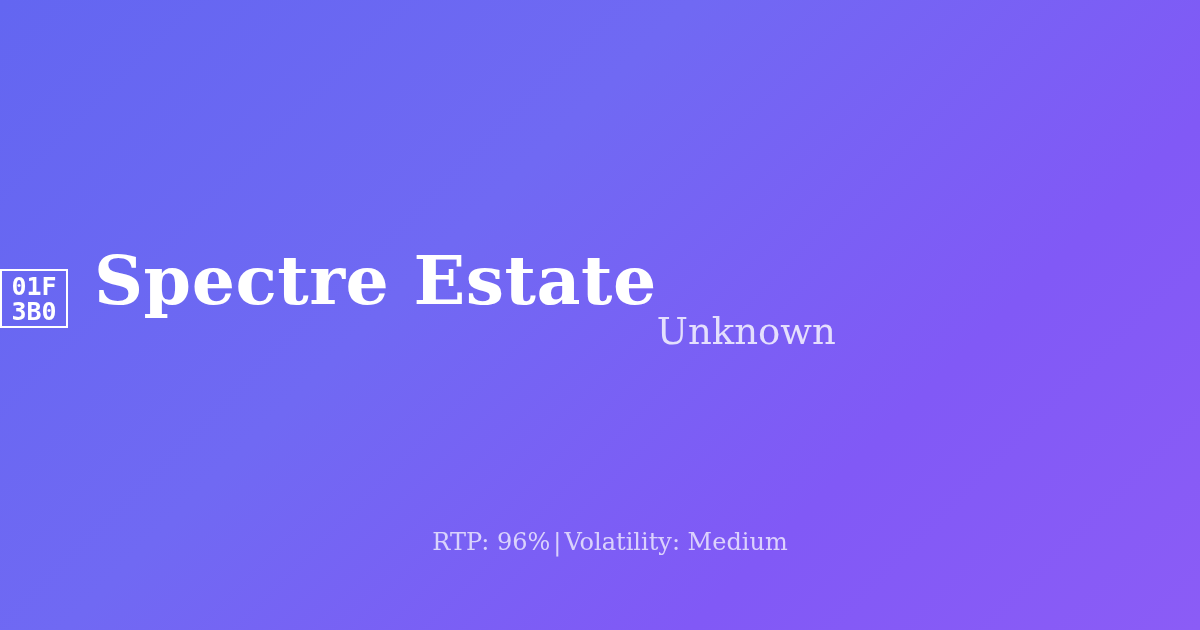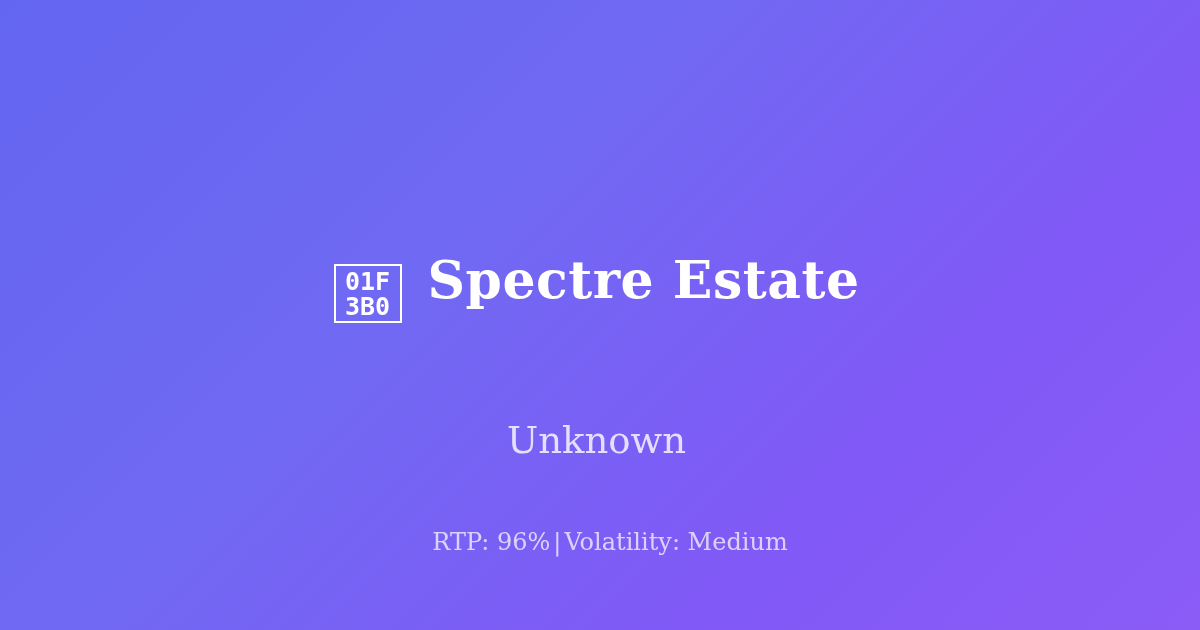--- a/index.html
+++ b/index.html
@@ -27,21 +27,21 @@
     overflow: hidden;
   }
 
   
   .hero {
     position: absolute;
     left: 0;
     right: 7px;
     top: 232px;
     display: flex;
-    flex-direction: column;
+    flex-direction: row;
     align-items: center;
   }
 
   .title-row {
     display: flex;
     align-items: center;
     justify-content: center;
     gap: 26px;
     line-height: 1;
   }
@@ -66,21 +66,21 @@
     font-weight: 700;
     line-height: 25px;
     letter-spacing: 0px;
     color: #ffffff;
     white-space: pre;
   }
 
   .game-title {
     font-family: "DejaVu Serif", "Liberation Serif", serif;
     font-weight: 700;
-    font-size: 52px;
+    font-size: 68px;
     line-height: 80px;
     color: #ffffff;
     white-space: nowrap;
     letter-spacing: 0.5px;
     margin-top: 8px;
   }
 
   .game-subtitle {
     margin-top: 66px;
     font-family: "DejaVu Serif", "Liberation Serif", serif;

